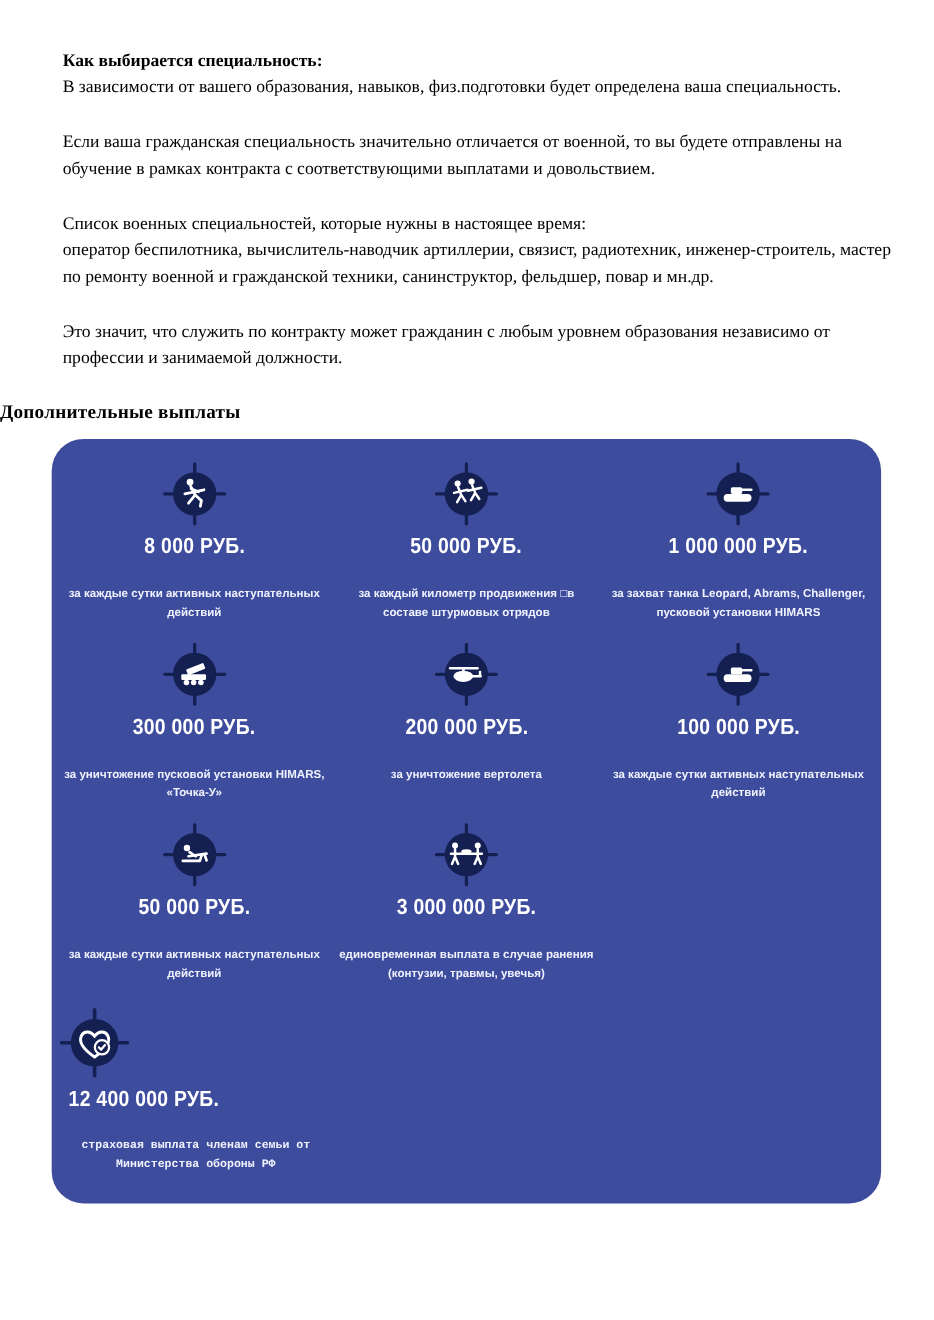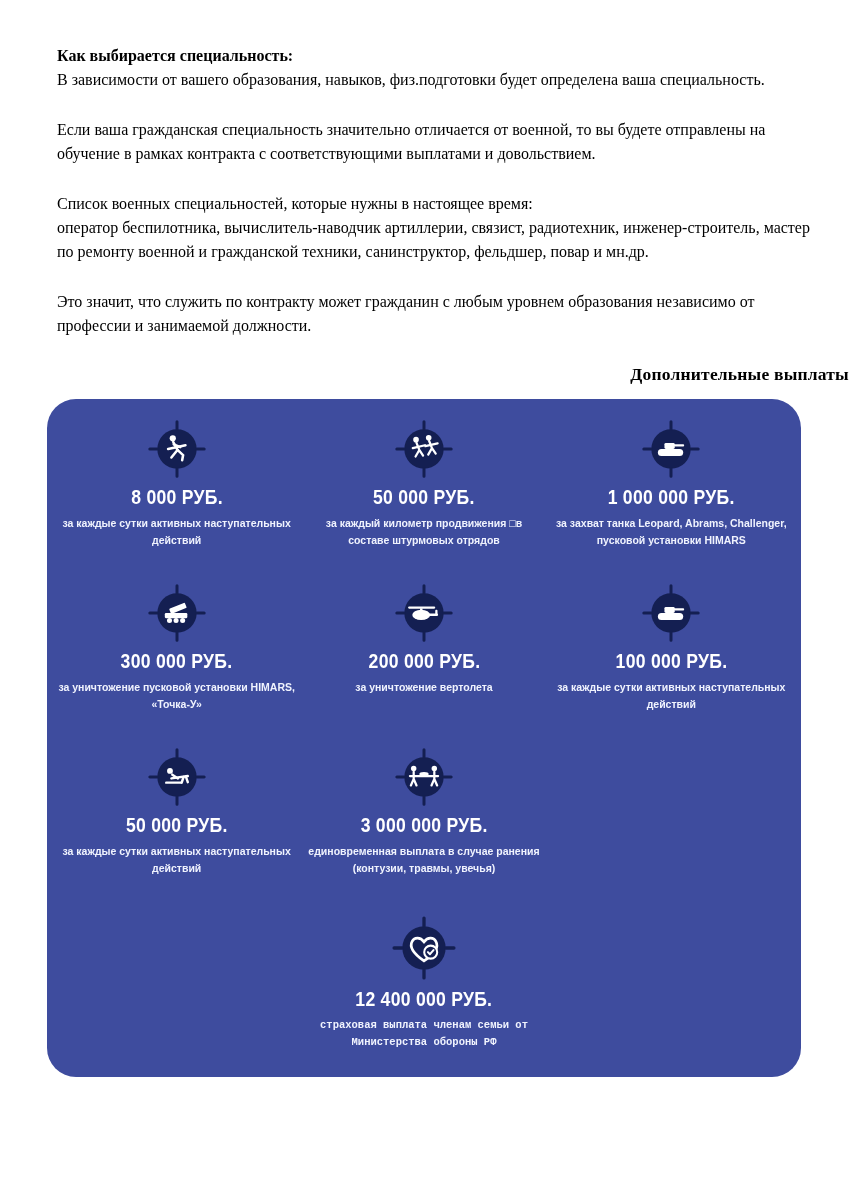--- a/index.html
+++ b/index.html
@@ -7,21 +7,21 @@
   html,body { background:#fff; }
   body {
     width:849px; height:1200px; overflow:hidden;
     font-family:"Liberation Serif", serif; color:#000;
     position:relative;
   }
   .doc { padding:44px 34px 0 33px; font-size:16px; line-height:1.5;margin-left:24px; }
   .doc p + p { margin-top:26px; }
   .doc strong { font-weight:bold; }
   .info-title {
-    text-align:right; font-weight:bold; font-size:17.5px;
+    text-align:left; font-weight:bold; font-size:17.5px;
     margin-top:26px; letter-spacing:.2px;
   }
   .panel {
     width:754px; margin:14px 48px 0 47px;
     background:var(--panel);
     padding:18px 6px 25px;
     border-radius:29px;
   }
   .grid { display:grid; grid-template-columns:repeat(3,1fr); }
   .cell {
@@ -32,27 +32,27 @@
   .footer-item .icon svg { width:66px; height:66px; }
   .disc { fill:var(--circle); }
   .tick { stroke:var(--circle); stroke-width:3.2; fill:none; stroke-linecap:round; }
   .amount {
     margin-top:7px; color:#ffffff; white-space:nowrap;
     font-family:"Liberation Sans", sans-serif;
     font-weight:700; font-size:20px; letter-spacing:.3px;
     transform:scaleX(.88);
   }
   .caption {
-    margin-top:6px; color:#F0F3FE; text-align:center;
+    margin-top:23px; color:#F0F3FE; text-align:center;
     font-family:"Liberation Sans", sans-serif;
     font-weight:700; font-size:10.5px; line-height:1.65;
     max-width:238px;
   }
   .footer-item {
-    display:flex; flex-direction:column; align-items:center;
+    display:flex; flex-direction:column; align-items:flex-start;
     margin-top:6px;
   }
   .footer-item .caption { max-width:250px;font-family:Liberation Mono, monospace; }
 </style>
 </head>
 <body>
 
 <div class="doc">
   <p>
     <strong>Как выбирается специальность:</strong><br>

